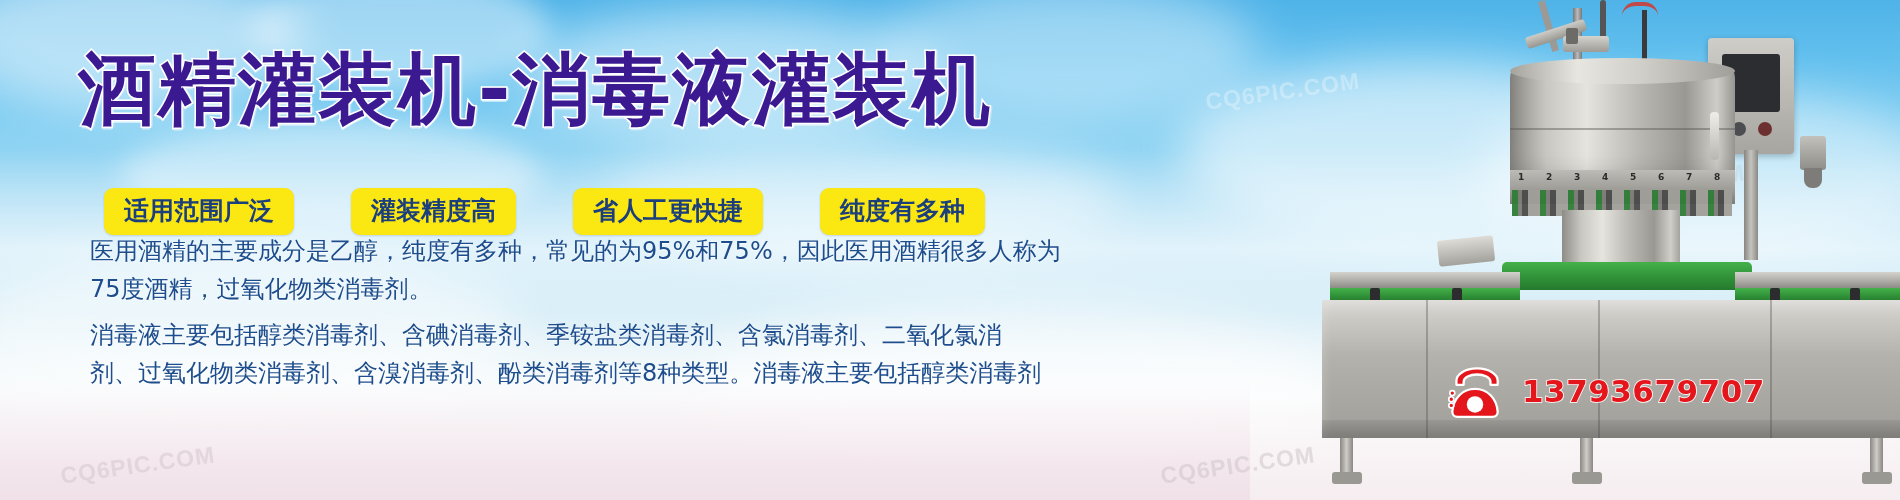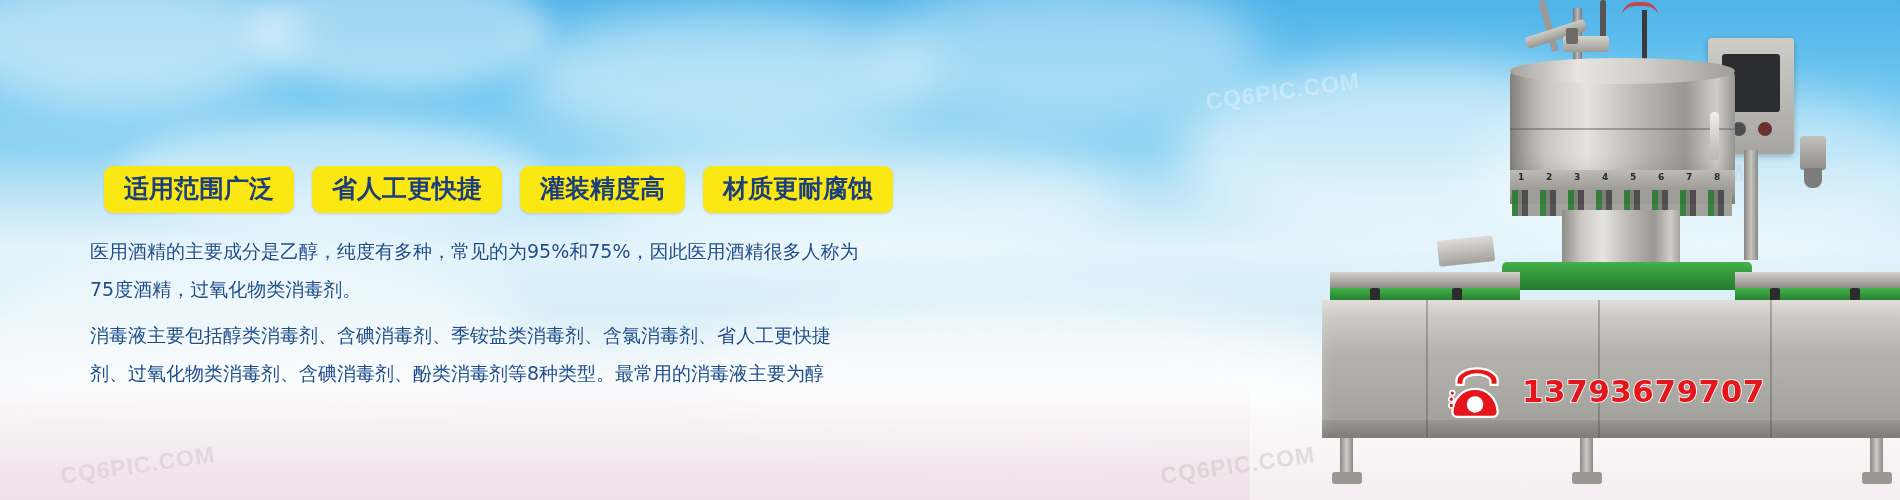--- a/index.html
+++ b/index.html
@@ -53,34 +53,34 @@
     font-family:"DejaVu Sans","Liberation Sans",sans-serif;
     font-size:78px;line-height:86px;font-weight:bold;
     color:#3b1a91;letter-spacing:2px;white-space:nowrap;
     -webkit-text-stroke:3px #ffffff;
     paint-order:stroke fill;
     text-shadow:0 3px 0 rgba(255,255,255,.55), 3px 0 0 rgba(255,255,255,.35);
   }
 
   
   .tags{
-    position:absolute;left:104px;top:166px;display:flex;align-items:center;gap:18px;
+    position:absolute;left:104px;top:188px;display:flex;align-items:center;gap:57px;
   }
   .tag{
     background:#fbe712;color:#1b3e7d;
     font-size:25px;font-weight:bold;line-height:1;
     padding:10px 20px 12px;border-radius:9px;white-space:nowrap;
     font-family:"DejaVu Sans","Liberation Sans",sans-serif;
     box-shadow:0 1px 2px rgba(40,60,100,.18);
   }
 
   
   .copy{
     position:absolute;left:90px;top:232px;width:1230px;
-    color:#1d4d8c;font-size:19px;line-height:38px;
+    color:#1d4d8c;font-size:24px;line-height:38px;
     font-family:"DejaVu Sans","Liberation Sans",sans-serif;
     text-shadow:0 1px 1px rgba(255,255,255,.85);
     white-space:nowrap;
   }
   .copy .p{margin:0 0 8px 0;}
   .copy .ln{display:block;}
 
   
   .phone{
     position:absolute;left:1442px;top:358px;display:flex;align-items:center;gap:14px;
@@ -188,36 +188,37 @@
     <div class="m-part" style="left:-8px;top:420px;width:590px;height:18px;background:linear-gradient(180deg,rgba(60,58,55,.10),rgba(60,58,55,.35));"></div>
 
     <div class="m-part" style="left:10px;top:438px;width:13px;height:40px;background:linear-gradient(90deg,#8a8884,#cecbc6,#8a8884);"></div>
     <div class="m-part" style="left:2px;top:472px;width:30px;height:12px;background:#9a9893;border-radius:3px;"></div>
     <div class="m-part" style="left:250px;top:438px;width:13px;height:40px;background:linear-gradient(90deg,#8a8884,#cecbc6,#8a8884);"></div>
     <div class="m-part" style="left:242px;top:472px;width:30px;height:12px;background:#9a9893;border-radius:3px;"></div>
     <div class="m-part" style="left:540px;top:438px;width:13px;height:40px;background:linear-gradient(90deg,#8a8884,#cecbc6,#8a8884);"></div>
     <div class="m-part" style="left:532px;top:472px;width:30px;height:12px;background:#9a9893;border-radius:3px;"></div>
   </div>
 
+  <div class="title">酒精灌装机-消毒液灌装机</div>
 
   <div class="tags">
     <div class="tag">适用范围广泛</div>
+    <div class="tag">灌装精度高</div>
     <div class="tag">省人工更快捷</div>
-    <div class="tag">灌装精度高</div>
-    <div class="tag">材质更耐腐蚀</div>
+    <div class="tag">纯度有多种</div>
   </div>
 
   <div class="copy">
     <div class="p">
       <span class="ln">医用酒精的主要成分是乙醇，纯度有多种，常见的为95%和75%，因此医用酒精很多人称为</span>
       <span class="ln">75度酒精，过氧化物类消毒剂。</span>
     </div>
     <div class="p">
-      <span class="ln">消毒液主要包括醇类消毒剂、含碘消毒剂、季铵盐类消毒剂、含氯消毒剂、省人工更快捷</span>
-      <span class="ln">剂、过氧化物类消毒剂、含碘消毒剂、酚类消毒剂等8种类型。最常用的消毒液主要为醇</span>
+      <span class="ln">消毒液主要包括醇类消毒剂、含碘消毒剂、季铵盐类消毒剂、含氯消毒剂、二氧化氯消</span>
+      <span class="ln">剂、过氧化物类消毒剂、含溴消毒剂、酚类消毒剂等8种类型。消毒液主要包括醇类消毒剂</span>
     </div>
   </div>
 
   <div class="phone">
     <svg class="phone-icon" viewBox="0 0 64 64">
       <g fill="#e4161c" stroke="#ffffff" stroke-width="2.2" stroke-linejoin="round">
         <path d="M14 22 C14 16 22 10 34 10 C46 10 54 16 54 22 L54 26 L47 26 L47 23 C47 19 41 16 34 16 C27 16 21 19 21 23 L21 26 L14 26 Z"></path>
         <path d="M32 30 C20 30 11 39 10 52 C10 55 12 57 15 57 L49 57 C52 57 54 55 54 52 C53 39 44 30 32 30 Z"></path>
       </g>
       <circle cx="32" cy="45" r="8" fill="#ffffff"></circle>

